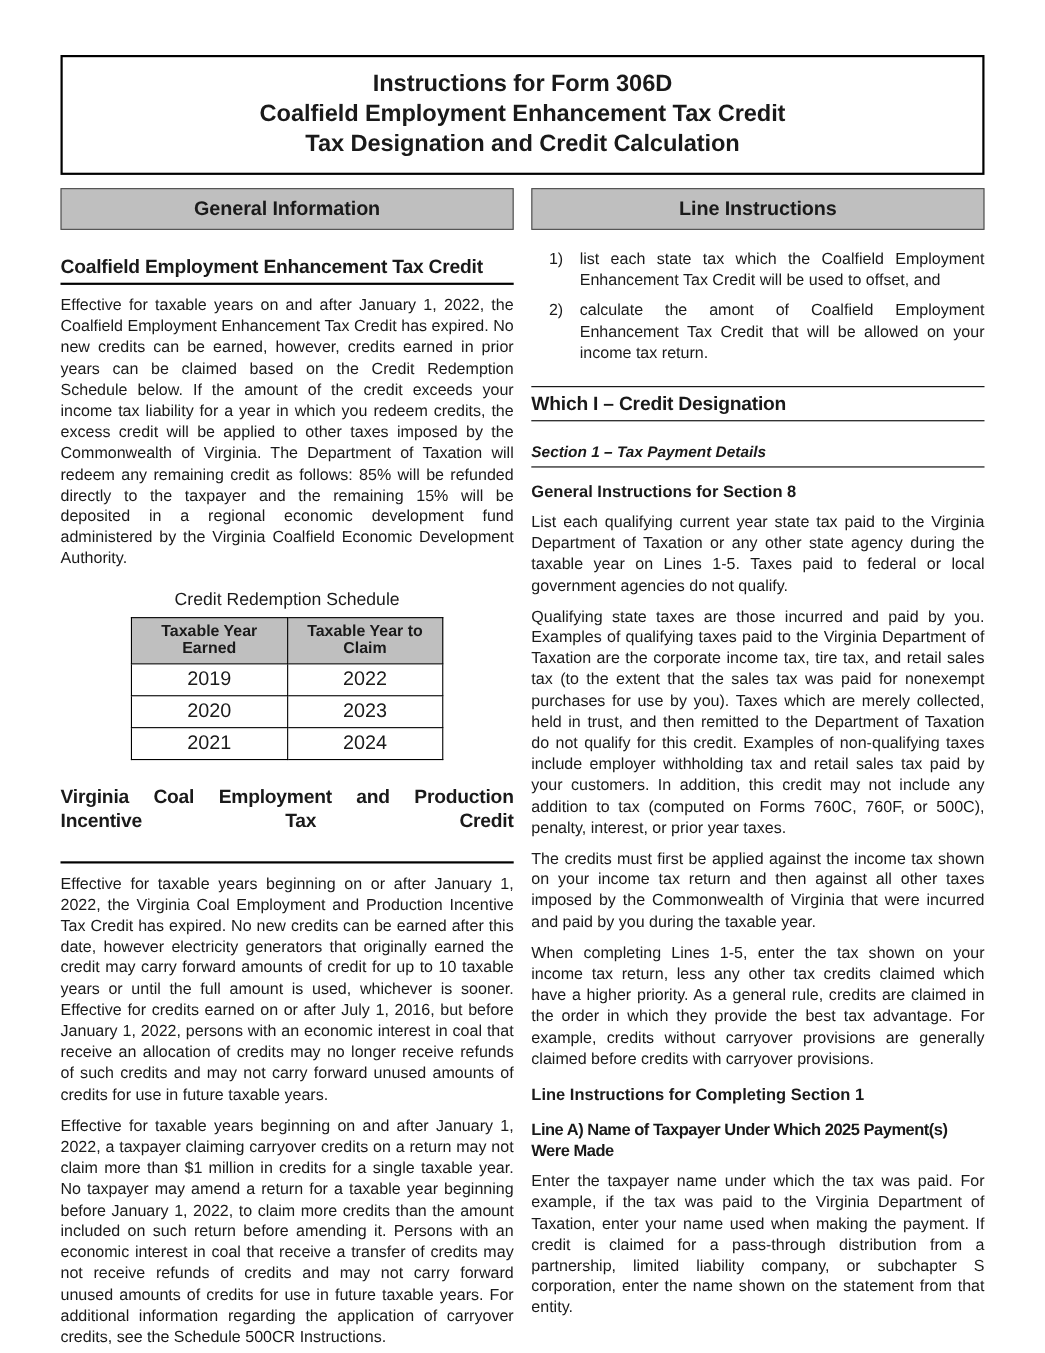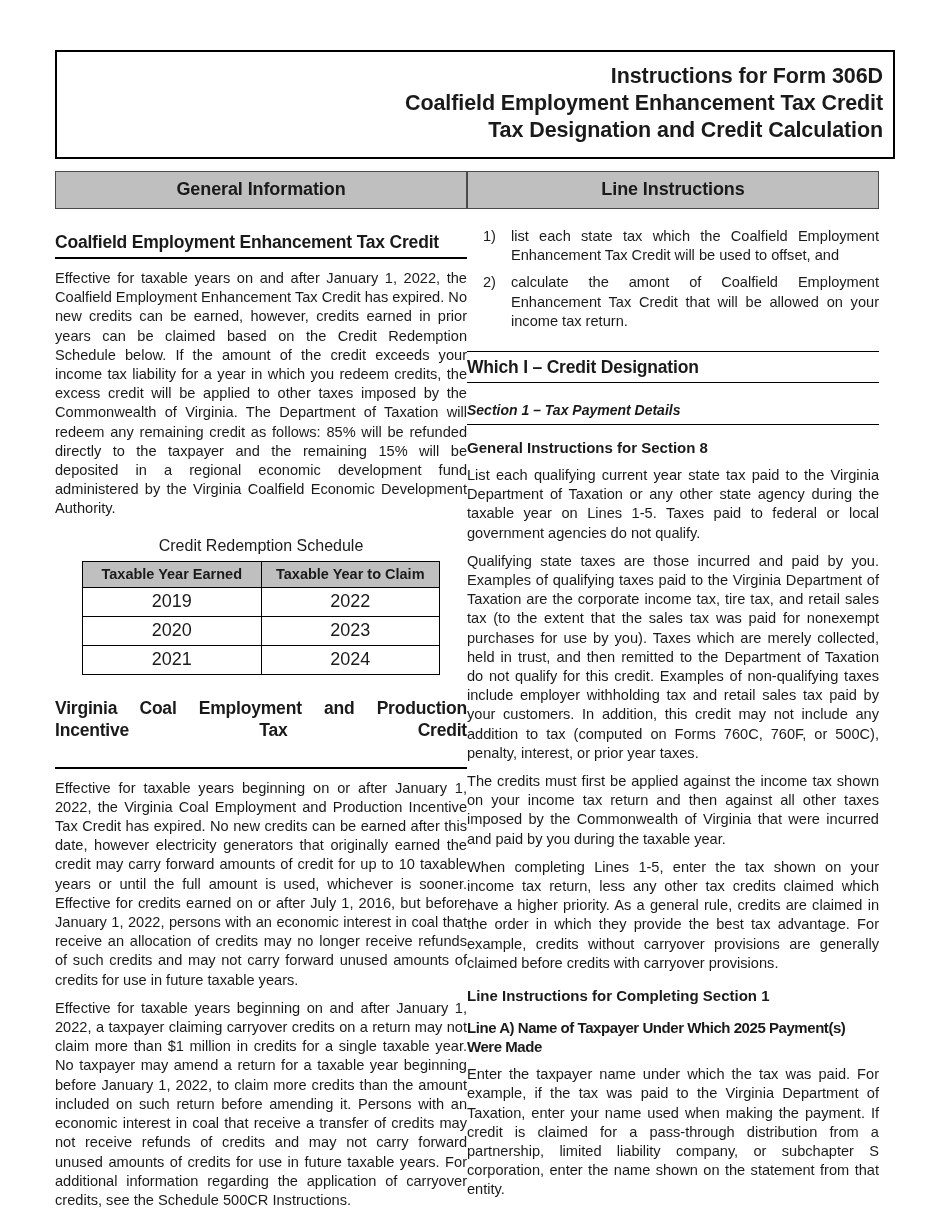--- a/index.html
+++ b/index.html
@@ -19,33 +19,34 @@
     position: absolute;
     left: 55px;
     top: 50px;
     width: 840px;
   }
 
   
   .title-box {
     border: 2px solid #000;
     padding: 11px 10px 13px 10px;
-    text-align: right;
+    text-align: center;
     box-sizing: border-box;
   }
   .title-line {
     font-weight: bold;
     font-size: 21.5px;
     line-height: 27px;
     letter-spacing: -0.1px;
   }
 
   
   .columns {
     display: flex;
+    justify-content: space-between;
     margin-top: 12px;
   }
   .col {
     width: 412px;
   }
 
   .section-bar {
     background: #bfbfbf;
     border: 1.5px solid #4a4a4a;
     text-align: center;
@@ -120,21 +121,21 @@
   
   .table-title {
     text-align: center;
     font-weight: normal;
     font-size: 16px;
     margin-top: 18px;
   }
   table.redemption {
     border-collapse: collapse;
     margin: 6px auto 0 auto;
-    width: 358px;
+    width: 284px;
     table-layout: fixed;
   }
   table.redemption th {
     background: #bfbfbf;
     border: 1.5px solid #000;
     font-size: 14.5px;
     font-weight: bold;
     padding: 4px 0 5px 0;
     text-align: center;
   }

